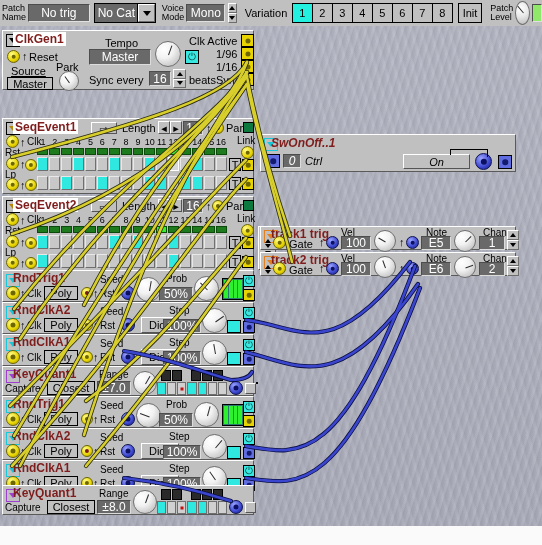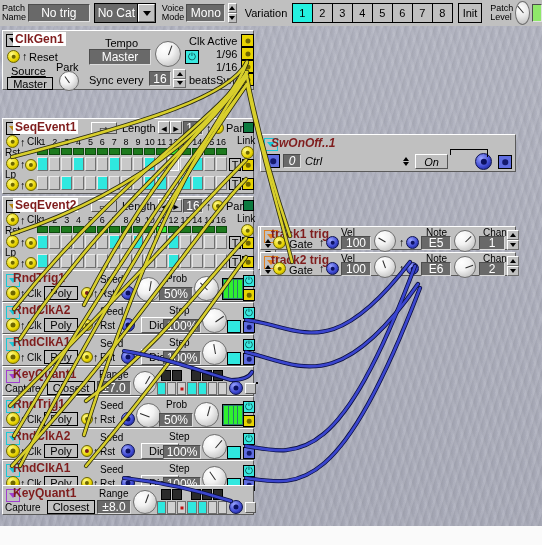--- a/index.html
+++ b/index.html
@@ -531,21 +531,21 @@
           <i style="border-top-color:#19c8d8;"></i>
         </div>
       <div class="mtitle">SwOnOff..1</div>
       <div class="sqport blu" style="left:5px;top:19px;width:14px;height:14px;"></div>
       <div class="disp" style="left:22px;top:19px;width:18px;height:14px;line-height:13px;">0</div>
       <div class="lbl" style="left:44px;top:20px;">Ctrl</div>
       <div class="arrow-ud" style="left:140px;top:18px;width:10px;height:16px;">
           <span class="u"></span>
           <span class="d"></span>
         </div>
-      <div class="btnsunk" style="left:154px;top:19px;width:33px;height:15px;line-height:14px;">On</div>
+      <div class="btnsunk" style="left:142px;top:19px;width:67px;height:15px;line-height:14px;">On</div>
       <div class="jack blu" style="left:214px;top:18px;width:17px;height:17px;"></div>
       <div class="sqport blu" style="left:237px;top:20px;width:14px;height:14px;"></div>
       <div style="position:absolute;left:189px;top:14px;width:38px;height:1px;background:#000;"></div>
       <div style="position:absolute;left:189px;top:14px;width:1px;height:6px;background:#000;"></div>
       <div style="position:absolute;left:226px;top:14px;width:1px;height:8px;background:#000;"></div>
     </div>
 
     <div class="mod" style="left:260px;top:200px;width:256px;height:24px;">
       <div class="mfold" style="border-color:#e08020;">
           <i style="border-top-color:#e08020;"></i>

